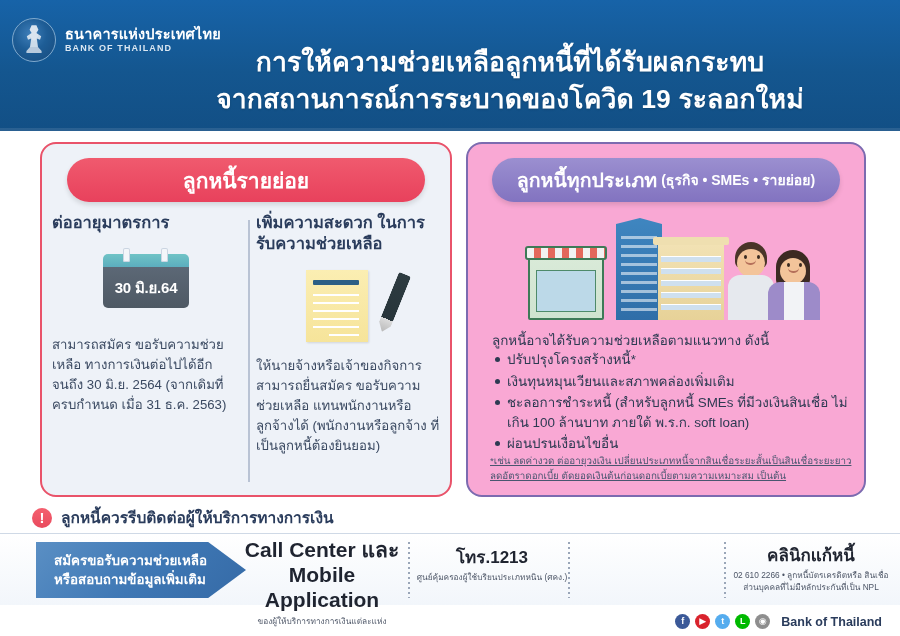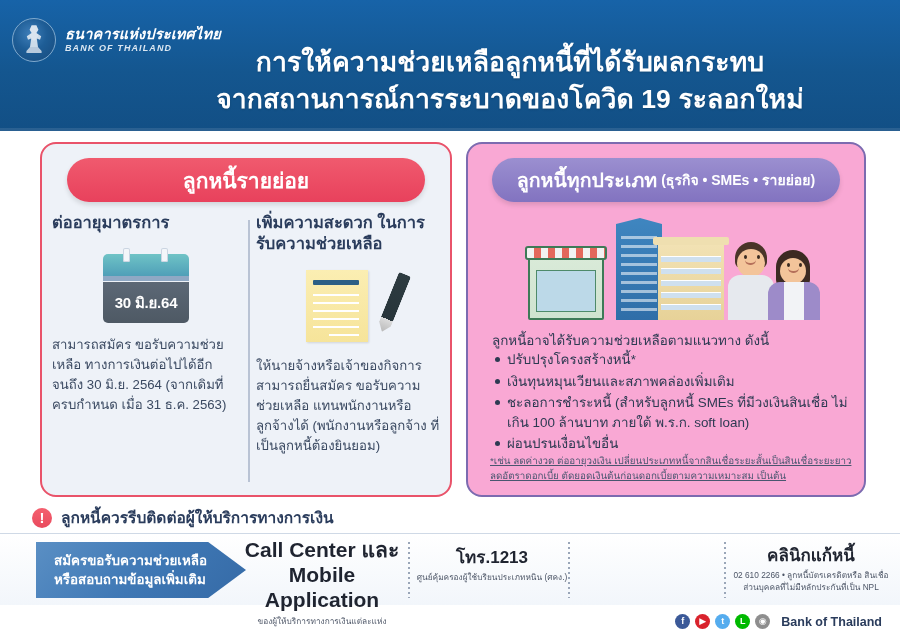--- a/index.html
+++ b/index.html
@@ -33,21 +33,21 @@
   }
   .logo-seal .fig {
     position:absolute; left:50%; top:48%; transform:translate(-50%,-50%);
     width:20px; height:28px;
     background:
       radial-gradient(ellipse at 50% 18%, #e8eef5 0%, #e8eef5 32%, transparent 33%),
       linear-gradient(180deg, transparent 0 30%, #dce6f0 30% 78%, #c6d4e3 78% 100%);
     clip-path: polygon(38% 0,62% 0,72% 16%,62% 28%,86% 40%,80% 52%,64% 48%,70% 78%,88% 92%,88% 100%,12% 100%,12% 92%,30% 78%,36% 48%,20% 52%,14% 40%,38% 28%,28% 16%);
     opacity: .92;
   }
-  .logo-text { line-height: 1.05; font-style: italic; }
+  .logo-text { line-height: 1.05; }
   .logo-th {
     color: #ffffff; font-size: 14.5px; font-weight: 700; letter-spacing: .2px;
   }
   .logo-en {
     color: #dbe7f2; font-size: 9px; font-weight: 700; letter-spacing: 1.1px; margin-top: 2px;
   }
   .header-title {
     position: absolute; left: 130px; top: 44px; width: 760px;
     text-align: center; color: #ffffff;
     font-size: 26.5px; font-weight: 700; line-height: 1.38;
@@ -98,21 +98,21 @@
   .calendar { position: relative; width: 86px; height: 74px; }
   .cal-ring { position:absolute; top:0; width:7px; height:14px; border-radius:2px; background:#f3f6fa; box-shadow: 0 0 0 1px #cbd5e2 inset; z-index:3; }
   .cal-ring.a { left: 20px; } .cal-ring.b { left: 58px; }
   .cal-top {
     position:absolute; top:6px; left:0; width:86px; height:22px;
     background: linear-gradient(180deg,#6fc3c6 0%, #4f9fb8 100%);
     border-radius: 5px 5px 0 0;
   }
   .cal-strip { position:absolute; top:28px; left:0; width:86px; height:5px; background:#8fa8c4; }
   .cal-body {
-    position:absolute; top:34px; left:0; width:86px; height:41px;
+    position:absolute; top:19px; left:0; width:86px; height:41px;
     background: linear-gradient(180deg,#5c6876 0%, #4e5964 100%);
     border-radius: 0 0 5px 5px;
     display:flex; align-items:center; justify-content:center;
   }
   .cal-date { color:#fff; font-size:15px; font-weight:700; letter-spacing:-.2px; }
 
   
   .doc-wrap { position: relative; width: 104px; height: 80px; }
   .doc {
     position:absolute; left:8px; top:4px; width:62px; height:72px;

